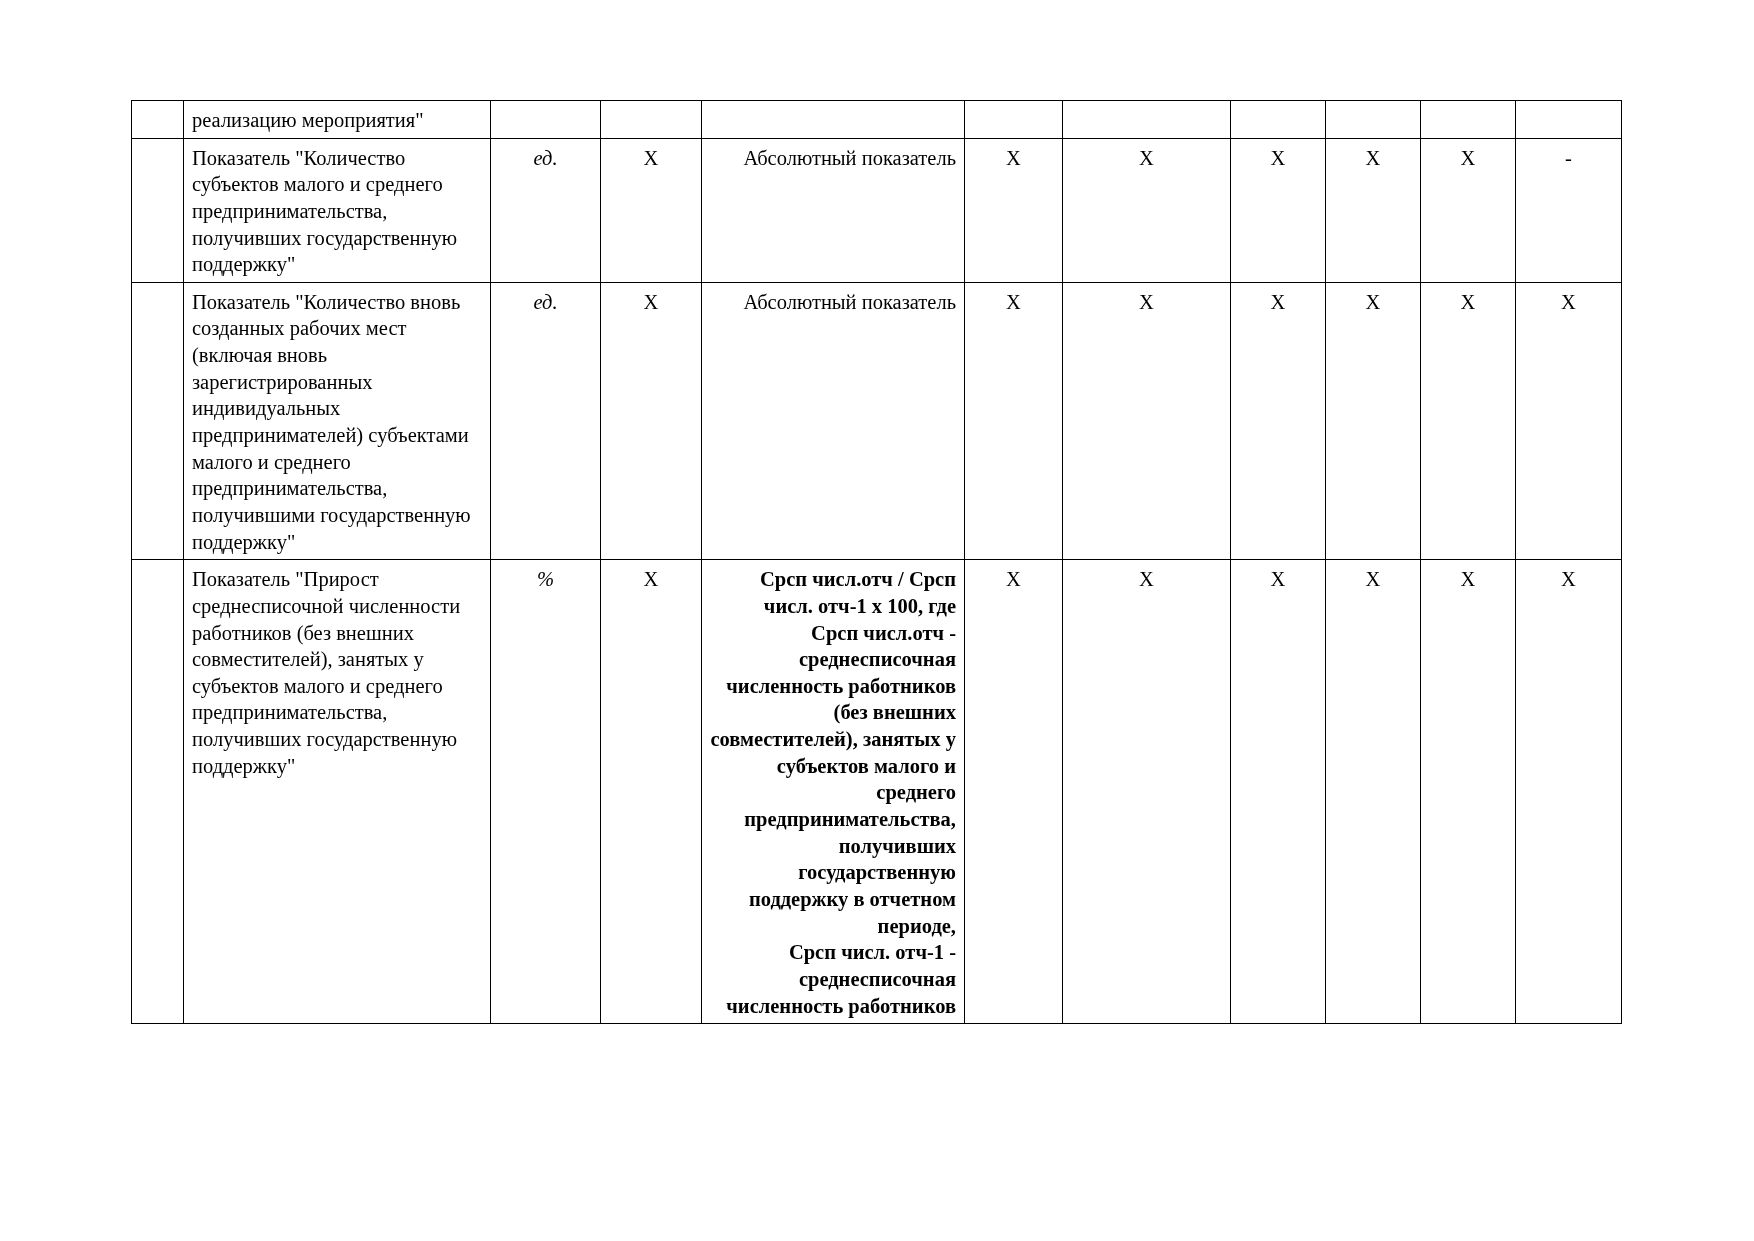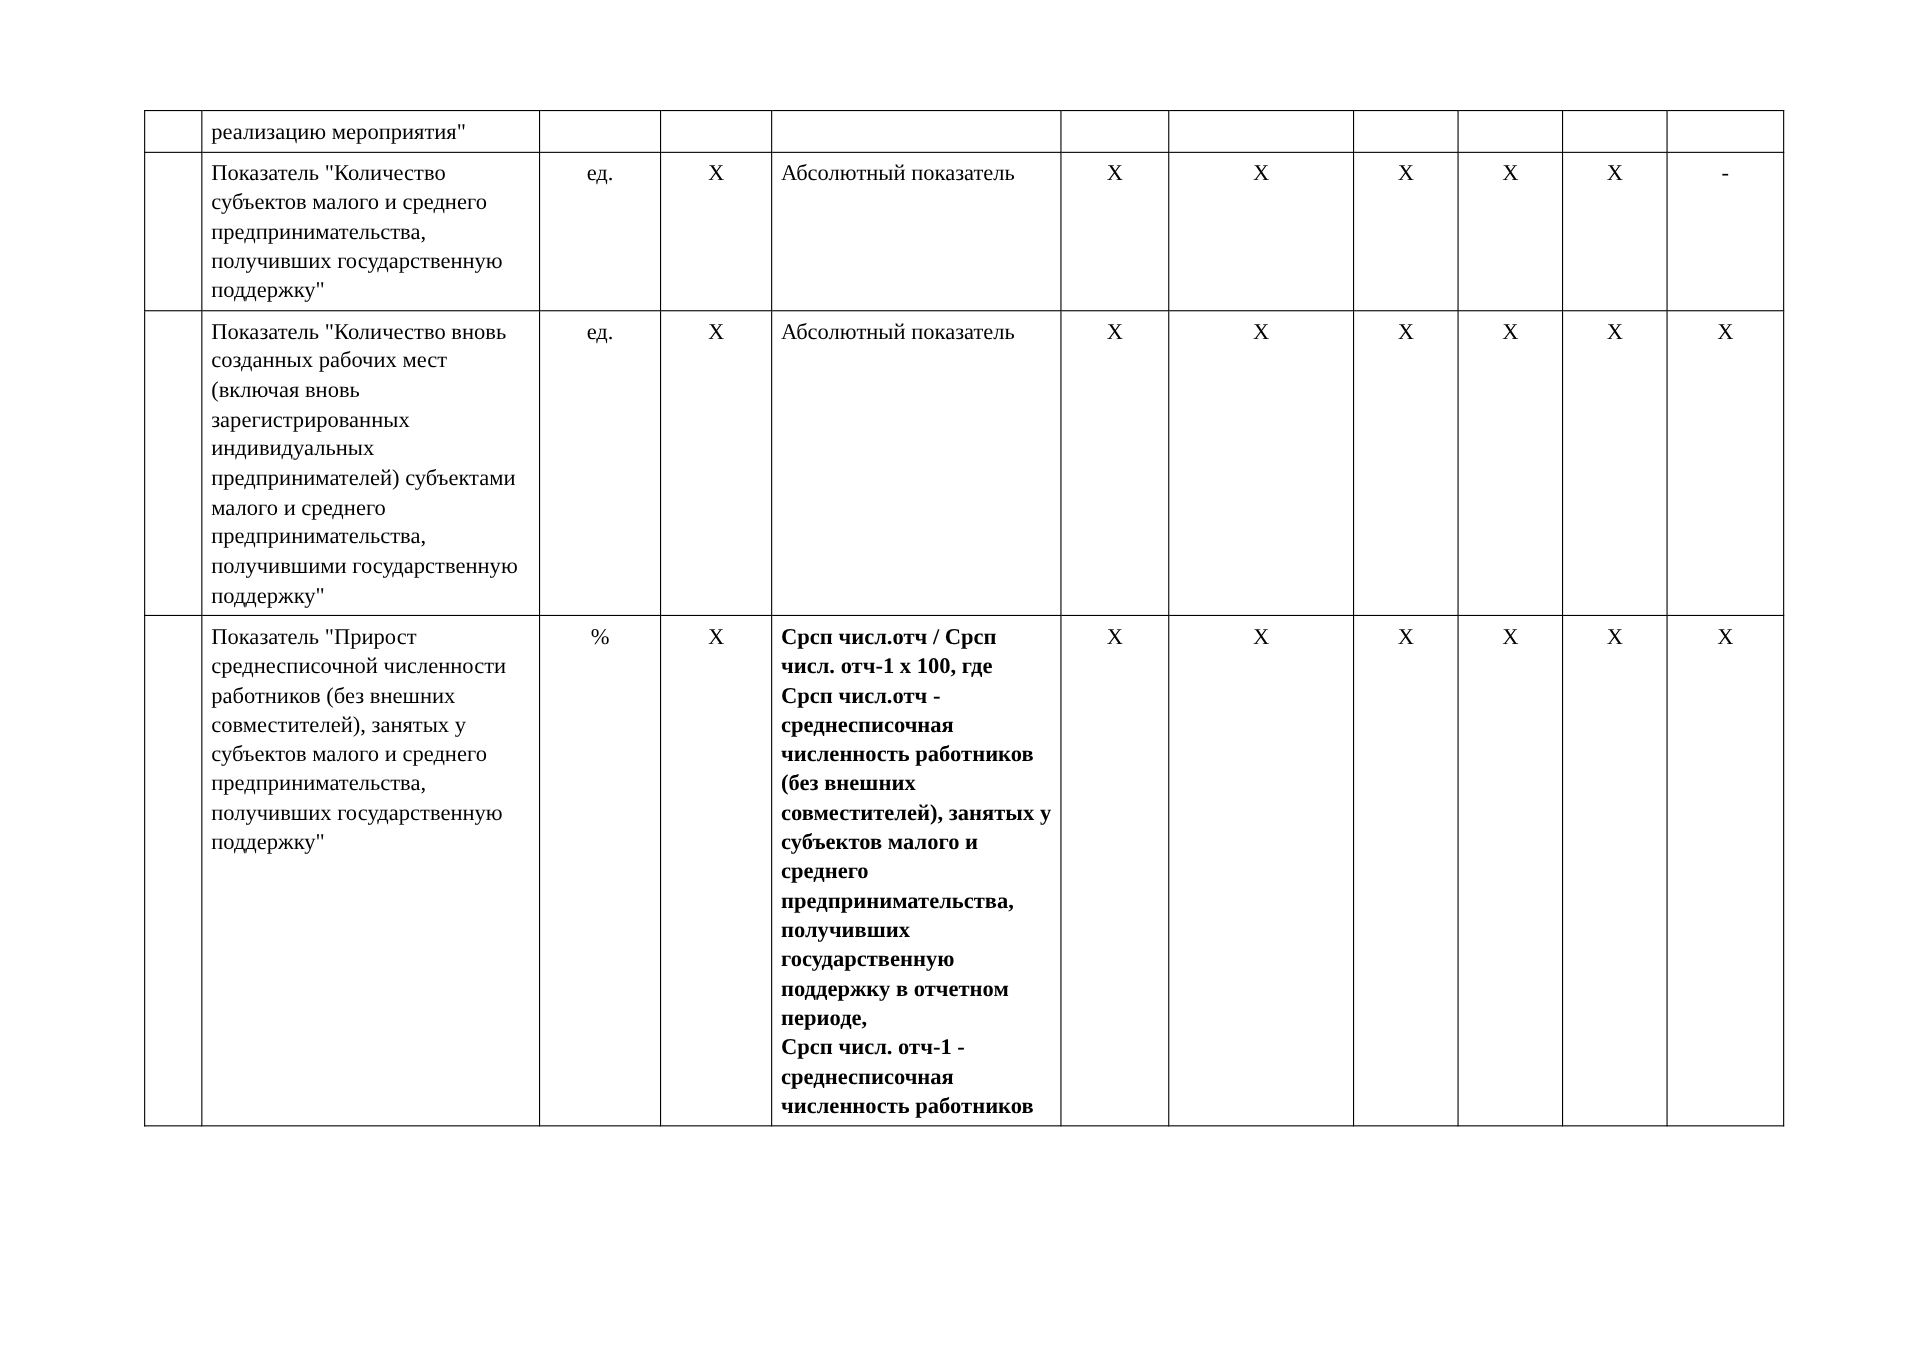--- a/index.html
+++ b/index.html
@@ -46,22 +46,22 @@
   col.c-form   { width: 263px; }
   col.c-y1     { width: 98px; }
   col.c-y2     { width: 168px; }
   col.c-y3     { width: 95px; }
   col.c-y4     { width: 95px; }
   col.c-y5     { width: 95px; }
   col.c-y6     { width: 106px; }
 
   td.center { text-align: center; }
   td.name { text-align: left; }
-  td.formula { text-align: left; }
-  td.unit { text-align: center; }
+  td.formula { text-align: right; }
+  td.unit { text-align: center; font-style: italic; }
   .cut-row td { border-top: none; }
   .last-row td { border-bottom: none; }
 </style>
 </head>
 <body>
 
 <div class="page">
   <div class="table-wrap">
     <table class="doc-table">
       <colgroup>

